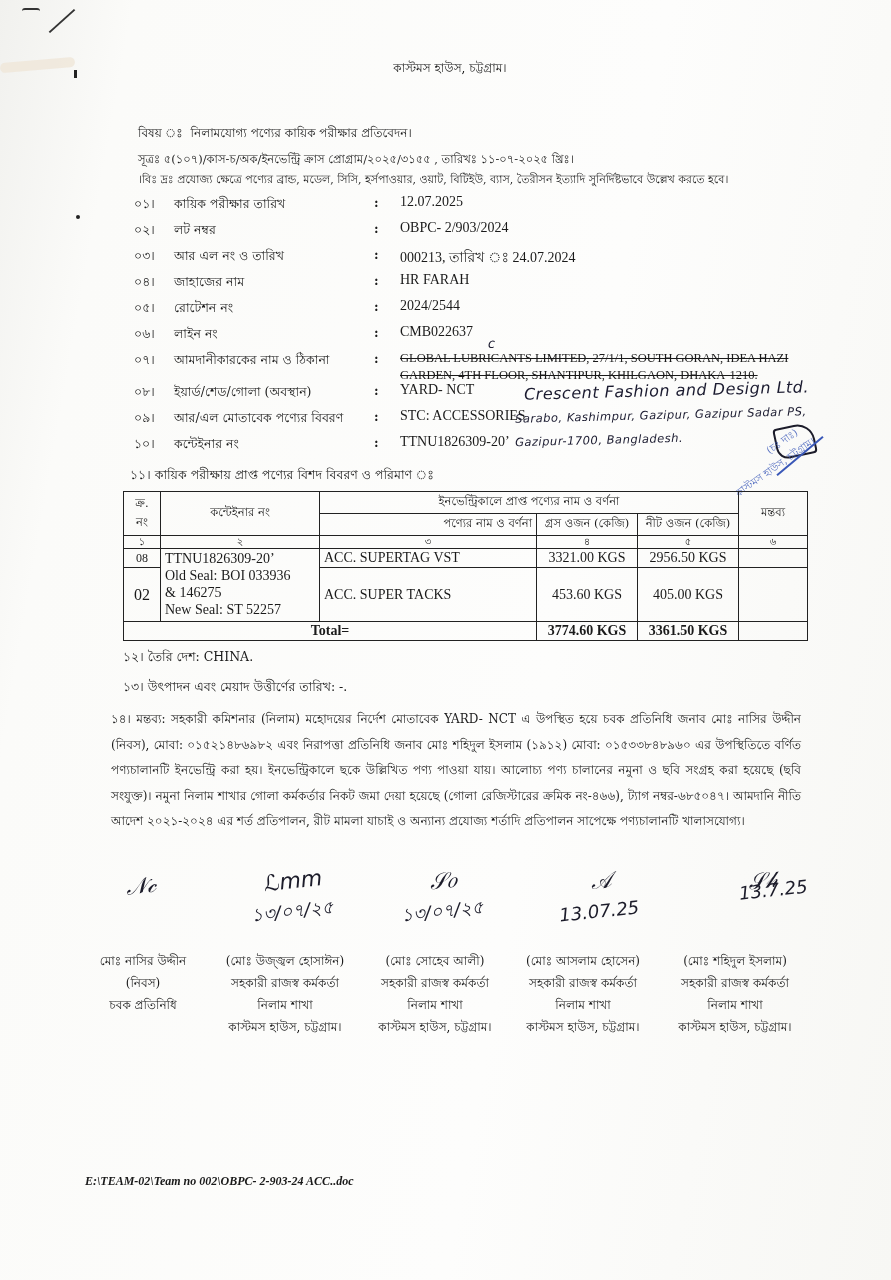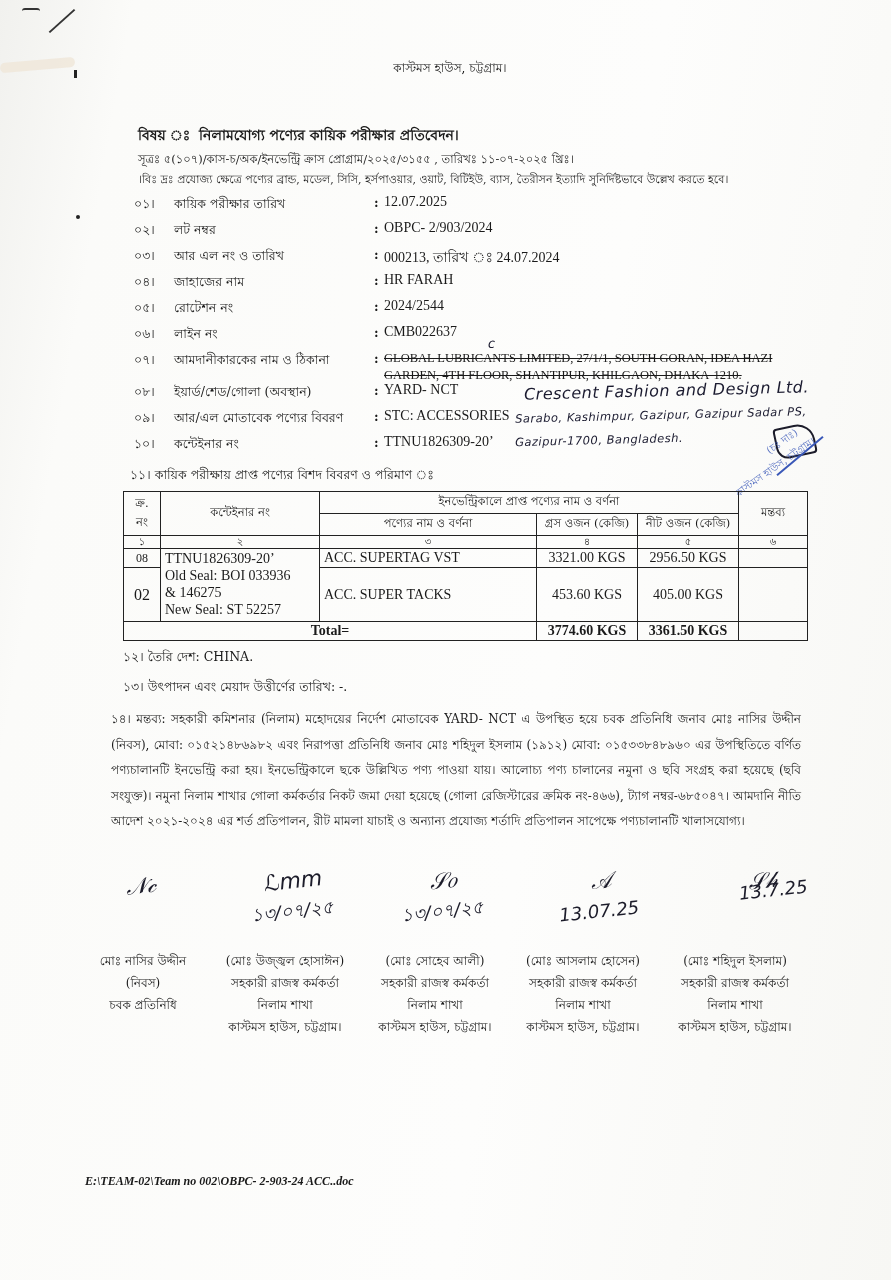--- a/index.html
+++ b/index.html
@@ -17,31 +17,31 @@
   .staple.s1 { left: 22px; top: 8px; width: 18px; height: 4px; border-top-width: 2px; border-radius: 6px; }
   .staple.s2 { left: 45px; top: 20px; width: 34px; height: 2px; background: #333; transform: rotate(-42deg); }
   .staple.s3 { left: 74px; top: 70px; width: 3px; height: 8px; background: #222; }
   .smudge { position: absolute; left: 0; top: 60px; width: 75px; height: 10px; background: #efe6d8; border-radius: 6px; transform: rotate(-5deg); opacity: .8; }
   .dot { position: absolute; left: 76px; top: 215px; width: 4px; height: 4px; background: #222; border-radius: 2px; }
 
   .header { position: absolute; left: 300px; top: 58px; width: 300px; text-align: center; }
   .header .gov { font-size: 15.5px; font-weight: bold; line-height: 22px; }
   .header .sub { font-size: 12px; line-height: 21px; }
 
-  .subject { position: absolute; left: 138px; top: 124px; font-size: 14px; font-weight: bold; }
+  .subject { position: absolute; left: 138px; top: 124px; font-size: 12px; font-weight: normal; }
   .subject .lbl { margin-right: 4px; }
   .ref { position: absolute; left: 138px; top: 151px; font-size: 11.5px; }
   .note { position: absolute; left: 138px; top: 171px; font-size: 11px; }
 
   .fields { position: absolute; left: 134px; top: 193px; width: 720px; }
   .field-row { position: relative; height: 26px; font-size: 12.5px; }
   .field-row .num { position: absolute; left: 0; top: 2px; width: 38px; }
   .field-row .lbl { position: absolute; left: 40px; top: 2px; width: 200px; }
   .field-row .colon { position: absolute; left: 240px; top: 2px; font-weight: bold; }
-  .field-row .val { position: absolute; left: 250px; top: 1px; font-size: 14px; font-family: "Liberation Serif", serif; }
+  .field-row .val { position: absolute; left: 266px; top: 1px; font-size: 14px; font-family: "Liberation Serif", serif; }
   .strike { text-decoration: line-through; font-size: 12.5px !important; line-height: 17px; width: 400px; }
 
   .hand {
     position: absolute; font-family: "DejaVu Sans", sans-serif; font-style: italic;
     color: #1b1b30; transform: rotate(-1.5deg); letter-spacing: .5px;
   }
 
   .sec11 { position: absolute; left: 130px; top: 466px; font-size: 12.5px; }
 
   table.items {
@@ -183,21 +183,21 @@
 
 <table class="items">
   <tbody>
       <tr>
     <th rowspan="2" style="width:28px" class="c">ক্র. নং</th>
     <th rowspan="2" style="width:150px" class="c">কন্টেইনার নং</th>
     <th colspan="3" class="c">ইনভেন্ট্রিকালে প্রাপ্ত পণ্যের নাম ও বর্ণনা</th>
     <th rowspan="2" style="width:60px" class="c">মন্তব্য</th>
   </tr>
   <tr>
-    <th style="text-align:center">পণ্যের নাম ও বর্ণনা</th>
+    <th style="text-align:right">পণ্যের নাম ও বর্ণনা</th>
     <th style="width:92px" class="c">গ্রস ওজন (কেজি)</th>
     <th style="width:92px" class="c">নীট ওজন (কেজি)</th>
   </tr>
   <tr class="colnum">
     <td>১</td>
     <td>২</td>
     <td>৩</td>
     <td>৪</td>
     <td>৫</td>
     <td>৬</td>

